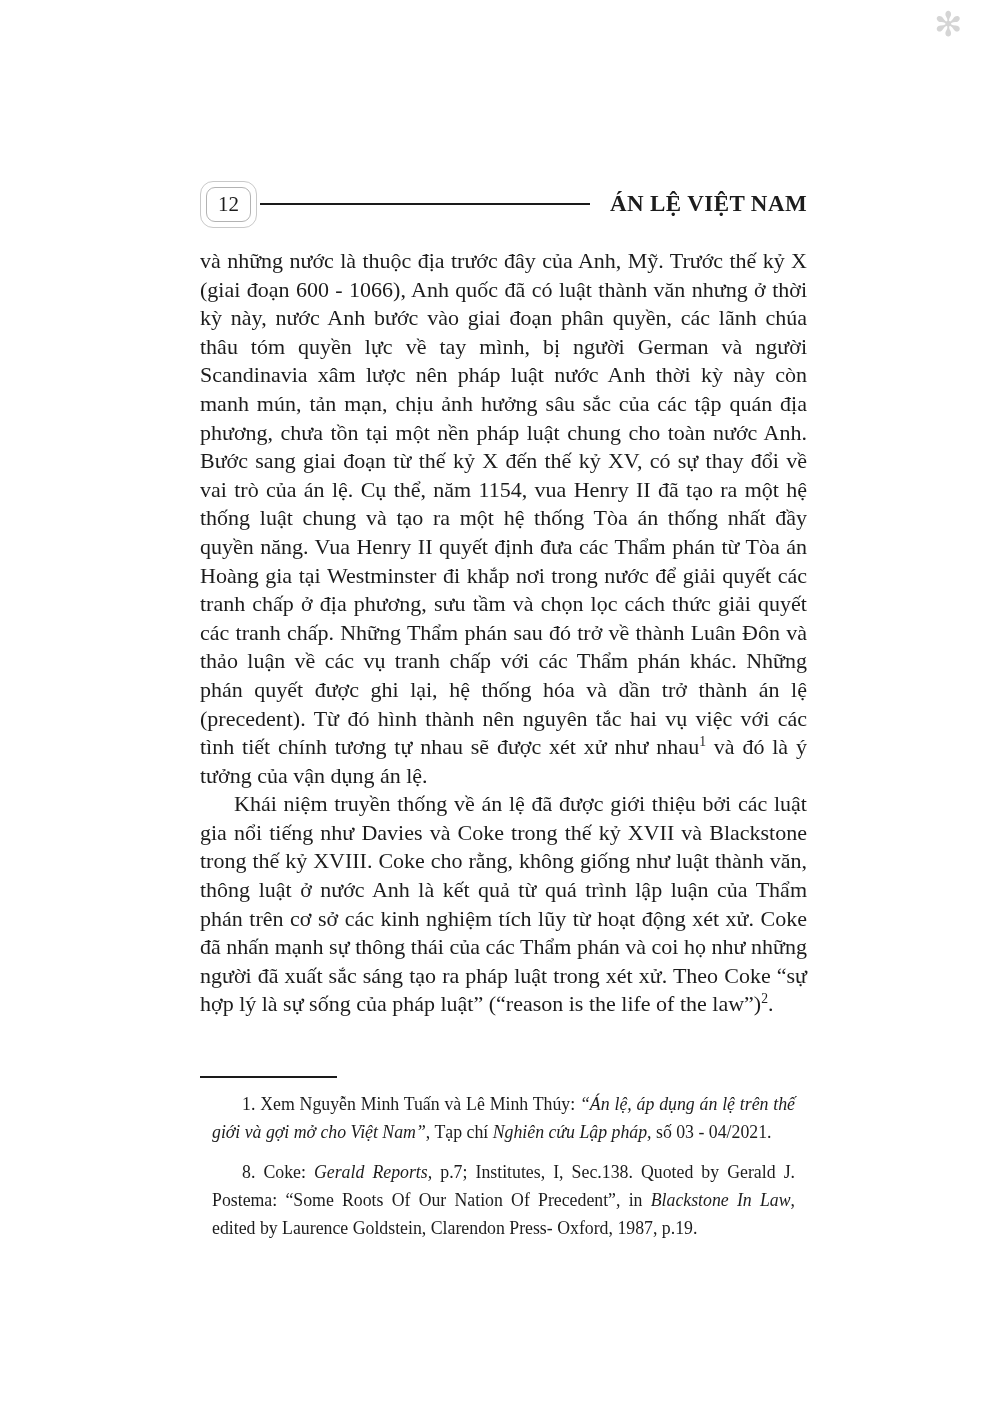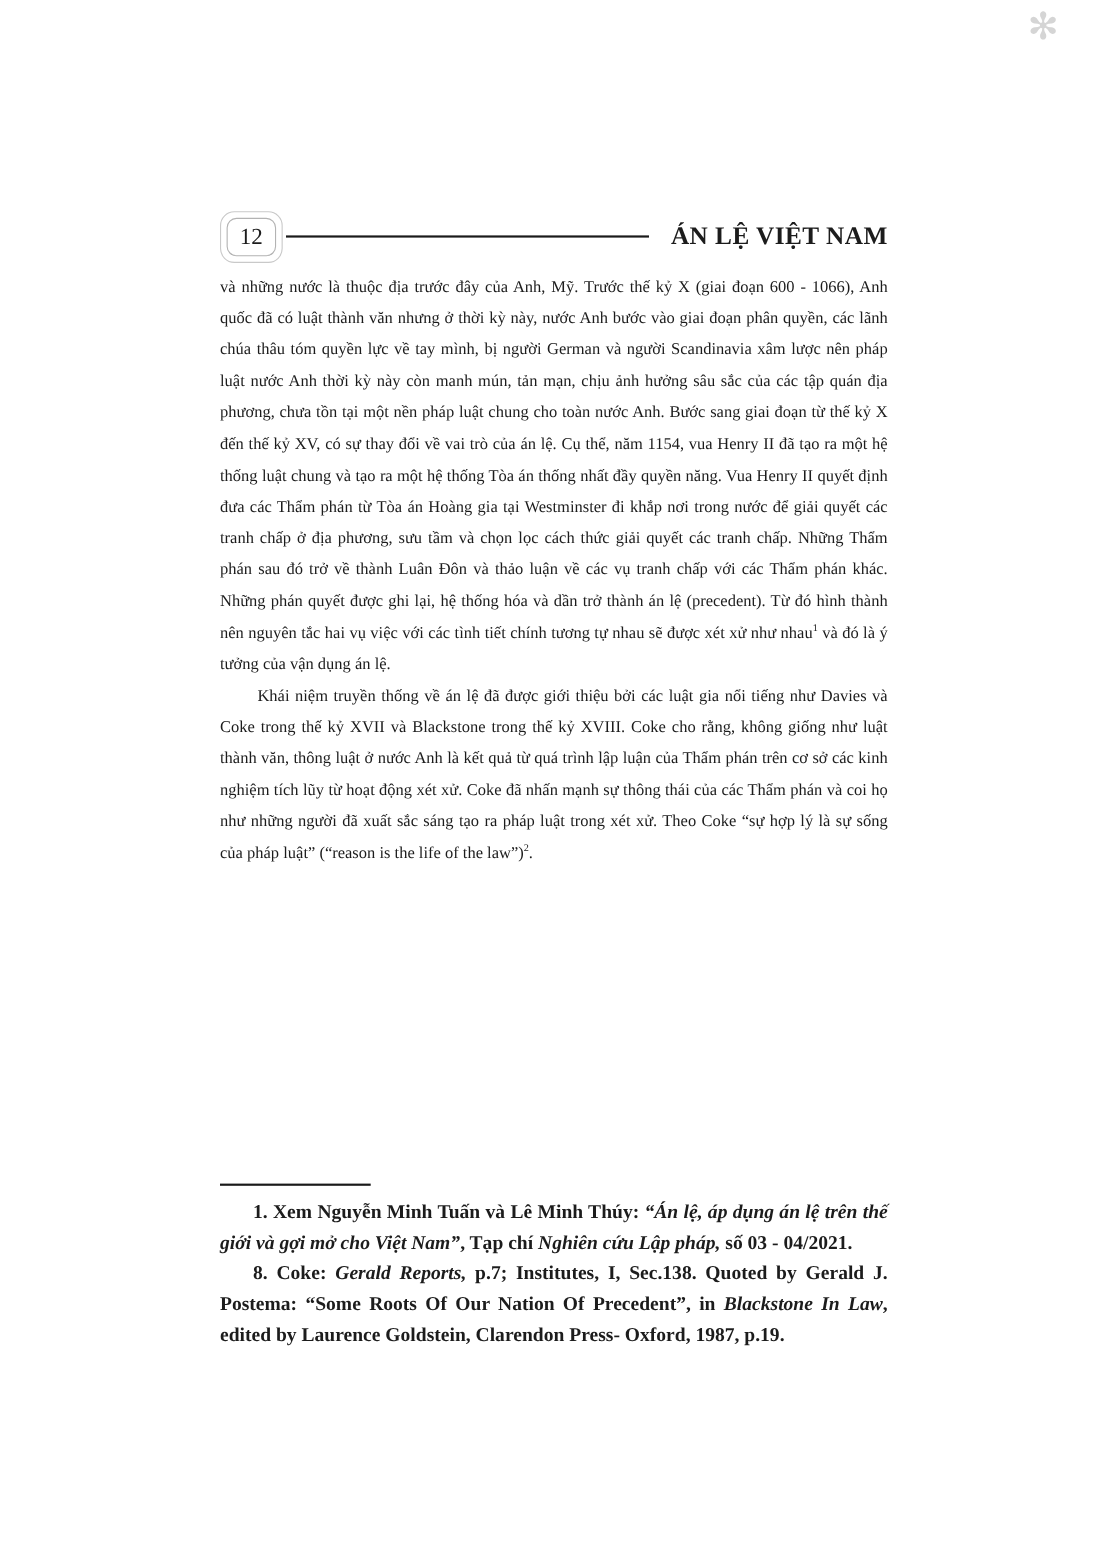--- a/index.html
+++ b/index.html
@@ -17,21 +17,21 @@
     top: 4px;
     left: 934px;
     font-size: 34px;
     line-height: 40px;
     color: #d5d5d5;
     font-family: "DejaVu Sans", sans-serif;
     user-select: none;
   }
   .header {
     position: absolute;
-    top: 191px;
+    top: 180px;
     left: 200px;
     width: 607px;
     height: 48px;
     display: flex;
     align-items: center;
   }
   .page-box {
     width: 57px;
     height: 47px;
     border: 1.5px solid #c9c9c9;
@@ -66,21 +66,21 @@
     font-size: 23px;
     letter-spacing: 0.4px;
     white-space: nowrap;
     flex: 0 0 auto;
   }
   .body-text {
     position: absolute;
     top: 247px;
     left: 200px;
     width: 607px;
-    font-size: 15px;
+    font-size: 22px;
     line-height: 28.6px;
     text-align: justify;
   }
   .body-text p { margin: 0; }
   .para-indent { text-indent: 34px; }
   .run-i { font-style: italic; }
   .run-sup {
     vertical-align: super;
     font-size: 0.62em;
     line-height: 0;
@@ -93,21 +93,21 @@
     font-size: 17.8px;
     line-height: 28px;
     text-align: justify;
   }
   .fn-rule {
     width: 137px;
     height: 2px;
     background: #1a1a1a;
     margin: 0 0 9px 0;
   }
-  .fn { margin: 0; text-indent: 30px; font-weight: bold; }
+  .fn { margin: 12px; text-indent: 30px; }
 </style>
 </head>
 <body>
 
 <div class="page">
 
   <div class="ornament">✻</div>
 
   <div class="header">
     <div class="page-box">

